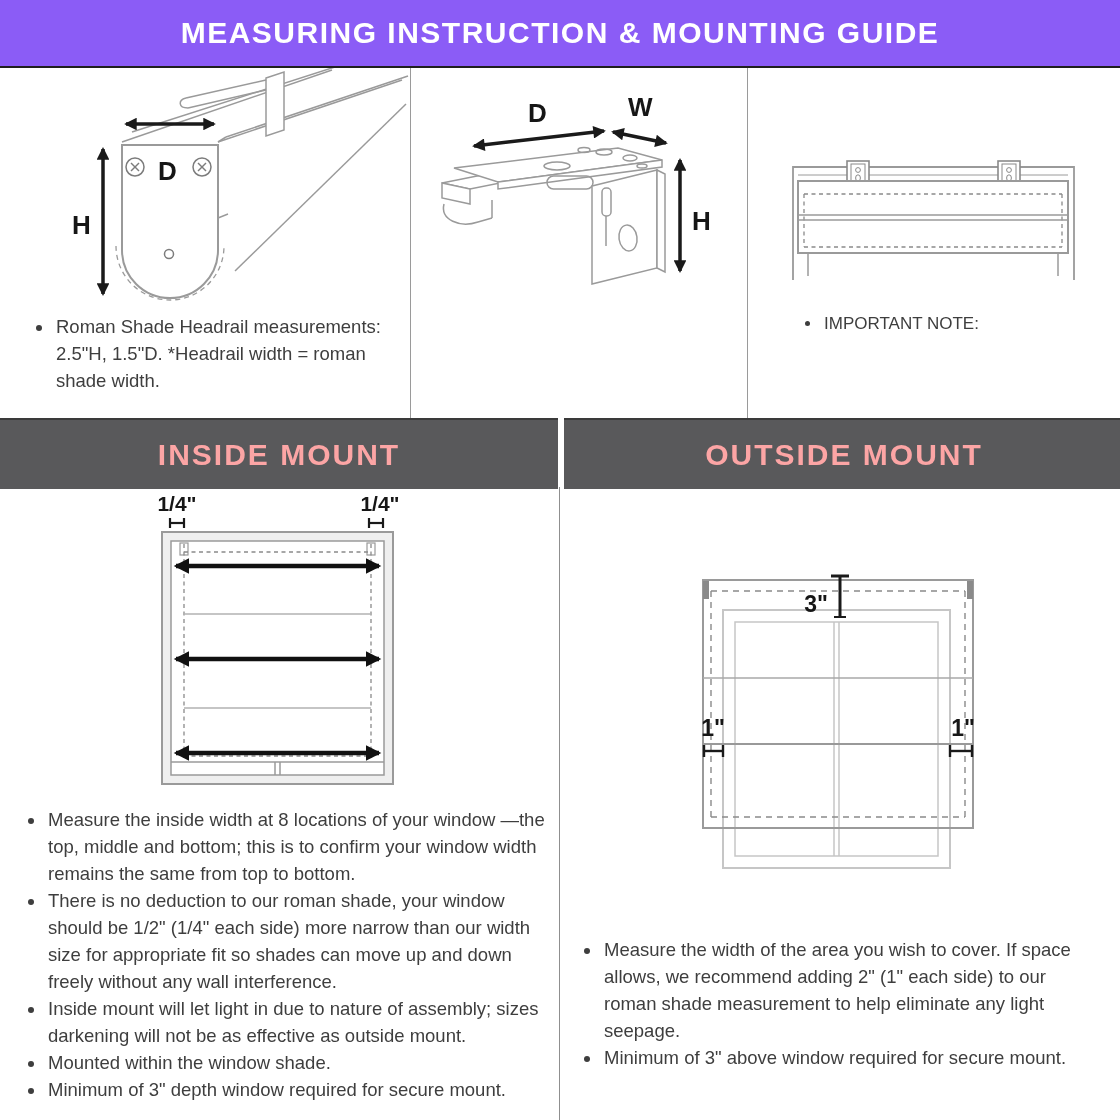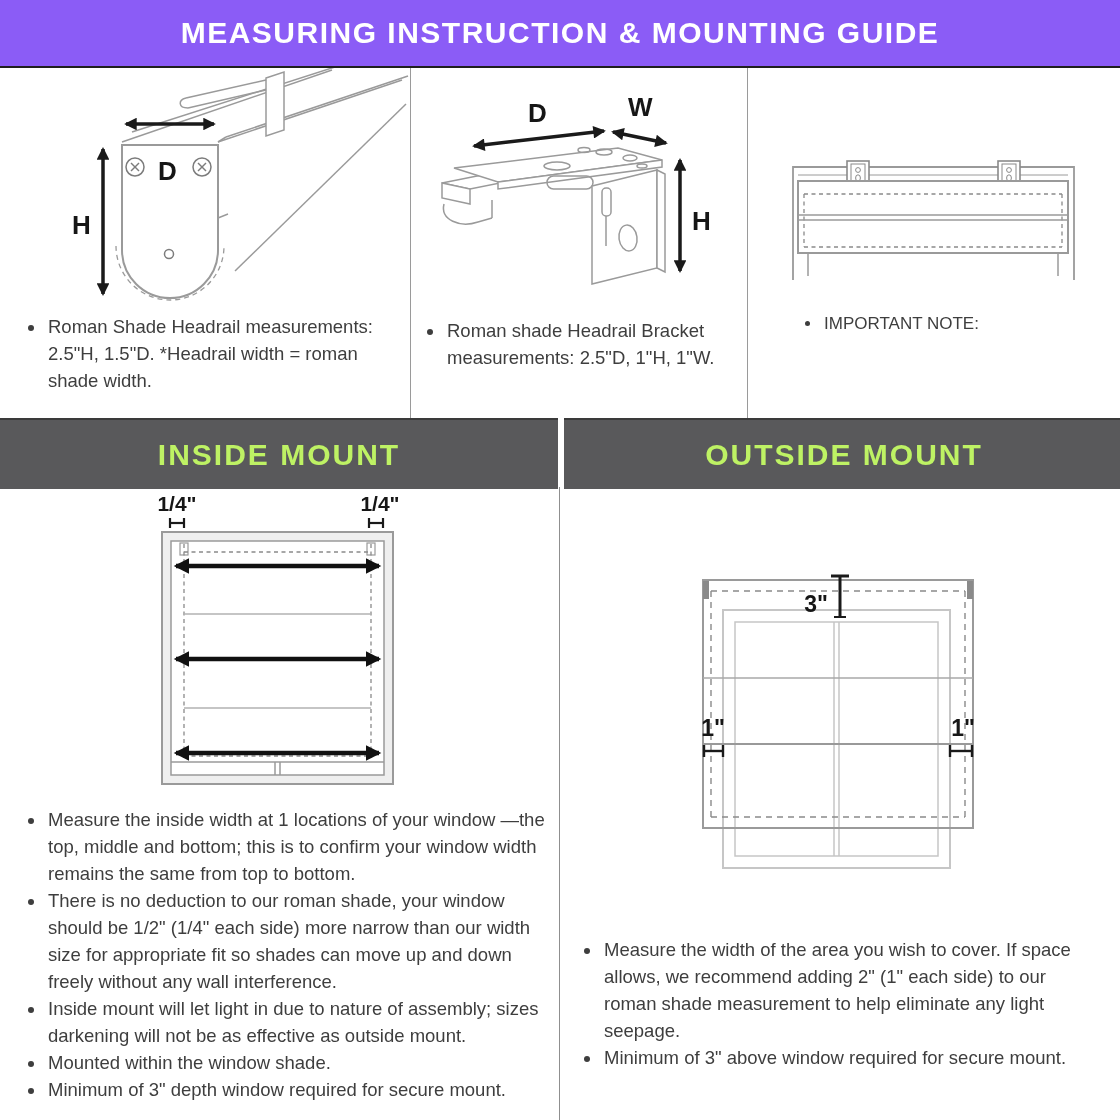--- a/index.html
+++ b/index.html
@@ -14,35 +14,35 @@
     display:flex; align-items:center; justify-content:center;
   }
   .main-header span {
     color:#ffffff; font-size:30px; font-weight:bold; letter-spacing:1.5px;
   }
   .section-bar {
     position:absolute; top:418px; height:69px; background:#59595b;
     border-top:2px solid #3a3a3a;
     display:flex; align-items:center; justify-content:center;
   }
-  .section-bar span { color:#bef264; font-size:30px; font-weight:bold; letter-spacing:2px; }
+  .section-bar span { color:#fca5a5; font-size:30px; font-weight:bold; letter-spacing:2px; }
   .bar-inside  { left:0;     width:558px; }
   .bar-outside { left:564px; width:560px; }
 
   
   .vdiv { position:absolute; width:1px; background:#9a9a9a; }
   .vdiv-top1 { left:410px; top:68px;  height:350px; }
   .vdiv-top2 { left:747px; top:68px;  height:350px; }
   .vdiv-bottom { left:559px; top:487px; height:633px; background:#8f8f8f; }
 
   
   .txt { position:absolute; font-size:18.5px; line-height:27px; color:#3e3e3e; }
   ul.blist { list-style:disc; margin:0; padding-left:20px; }
   ul.blist li { padding-left:2px; }
-  .txt-col1 { left:26px;  top:313px; width:358px; }
+  .txt-col1 { left:34px;  top:313px; width:358px; }
   .txt-col2 { left:425px; top:317px; width:302px; }
   .txt-col3 { left:802px; top:312px; width:344px; font-size:17px; line-height:23.5px; }
   .txt-inside  { left:26px;  top:806px; width:524px; }
   .txt-outside { left:582px; top:936px; width:518px; }
 
   
   .diag { position:absolute; }
   .svg-headrail   { left:30px;  top:68px;  }
   .svg-bracket    { left:432px; top:88px;  }
   .svg-shadefront { left:770px; top:148px; }
@@ -172,25 +172,20 @@
       <line x1="28" y1="67" x2="298" y2="67" stroke="#9a9a9a" stroke-width="1.3"></line>
       <line x1="28" y1="72" x2="298" y2="72" stroke="#9a9a9a" stroke-width="1.3"></line>
       <line x1="38" y1="105" x2="38" y2="128" stroke="#9a9a9a" stroke-width="1.5"></line>
       <line x1="288" y1="105" x2="288" y2="128" stroke="#9a9a9a" stroke-width="1.5"></line>
     </g>
   </svg>
 
   <div class="txt txt-col1">
     <ul class="blist">
         <li>Roman Shade Headrail measurements: 2.5"H, 1.5"D. *Headrail width = roman shade width.</li>
-      </ul>
-  </div>
-  <div class="txt txt-col2">
-    <ul class="blist">
-        <li>Roman shade Headrail Bracket measurements: 2.5"D, 1"H, 1"W.</li>
       </ul>
   </div>
   <div class="txt txt-col3">
     <ul class="blist">
       <li>
         <div>IMPORTANT NOTE:</div>
       </li>
     </ul>
   </div>
 
@@ -285,21 +280,21 @@
         <line x1="44" y1="182" x2="44" y2="194"></line>
         <line x1="63" y1="182" x2="63" y2="194"></line>
       <line x1="290" y1="188" x2="312" y2="188"></line>
         <line x1="290" y1="182" x2="290" y2="194"></line>
         <line x1="312" y1="182" x2="312" y2="194"></line>
     </g>
   </svg>
 
   <div class="txt txt-inside">
     <ul class="blist">
-      <li>Measure the inside width at 1 locations of your window —the top, middle and bottom; this is to confirm your window width remains the same from top to bottom.</li>
+      <li>Measure the inside width at 8 locations of your window —the top, middle and bottom; this is to confirm your window width remains the same from top to bottom.</li>
       <li>There is no deduction to our roman shade, your window should be 1/2" (1/4" each side) more narrow than our width size for appropriate fit so shades can move up and down freely without any wall interference.</li>
       <li>Inside mount will let light in due to nature of assembly; sizes darkening will not be as effective as outside mount.</li>
       <li>Mounted within the window shade.</li>
       <li>Minimum of 3" depth window required for secure mount.</li>
     </ul>
   </div>
   <div class="txt txt-outside">
     <ul class="blist">
       <li>Measure the width of the area you wish to cover. If space allows, we recommend adding 2" (1" each side) to our roman shade measurement to help eliminate any light seepage.</li>
       <li>Minimum of 3" above window required for secure mount.</li>

